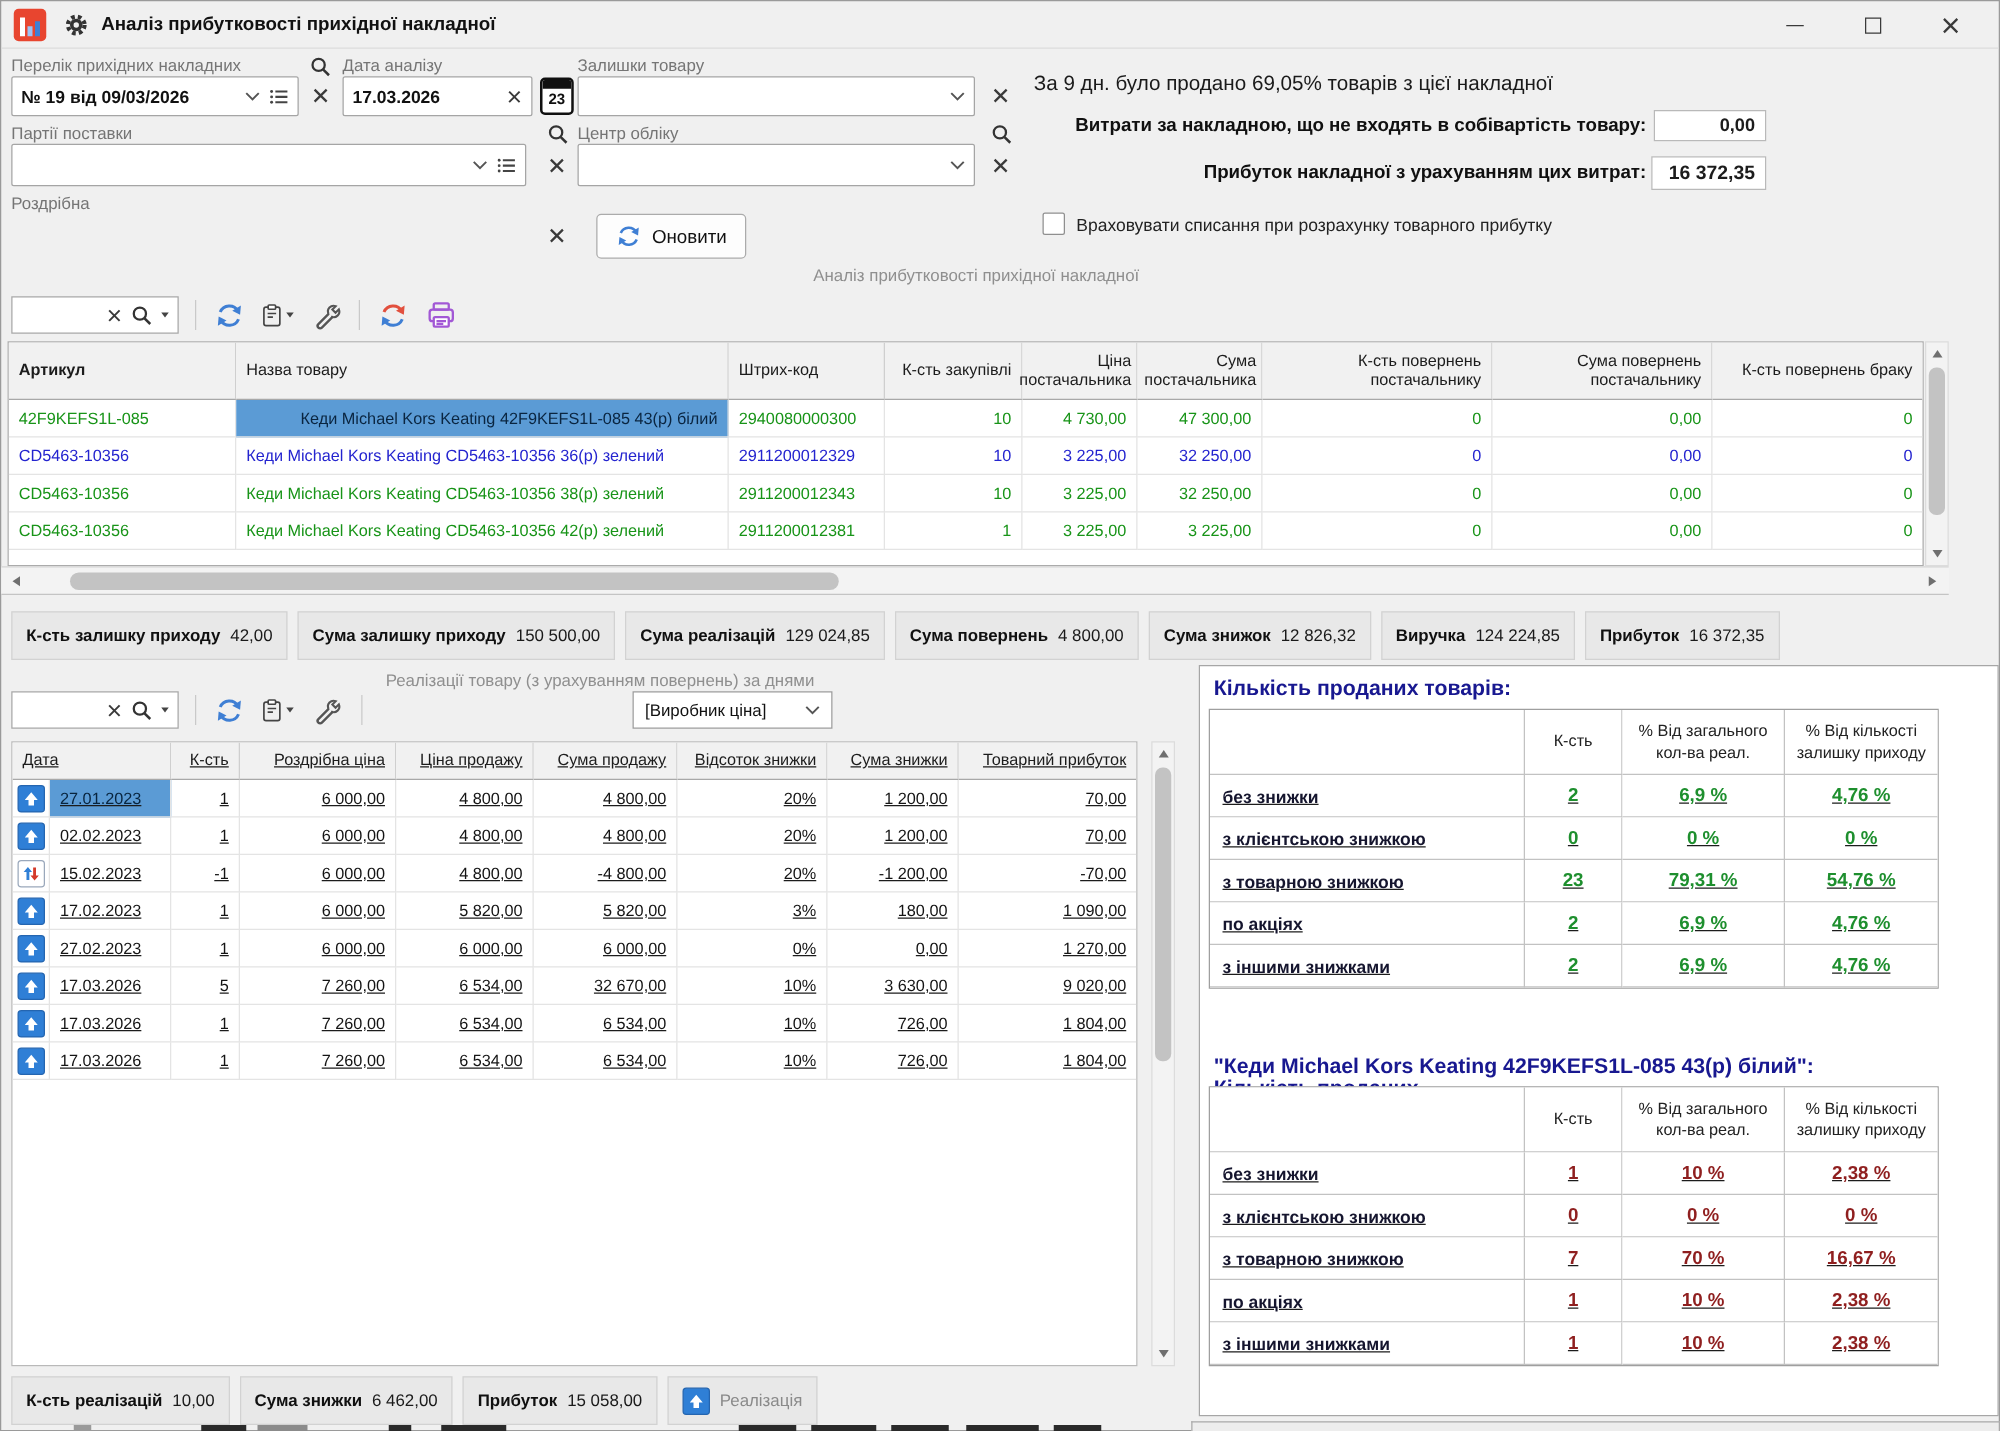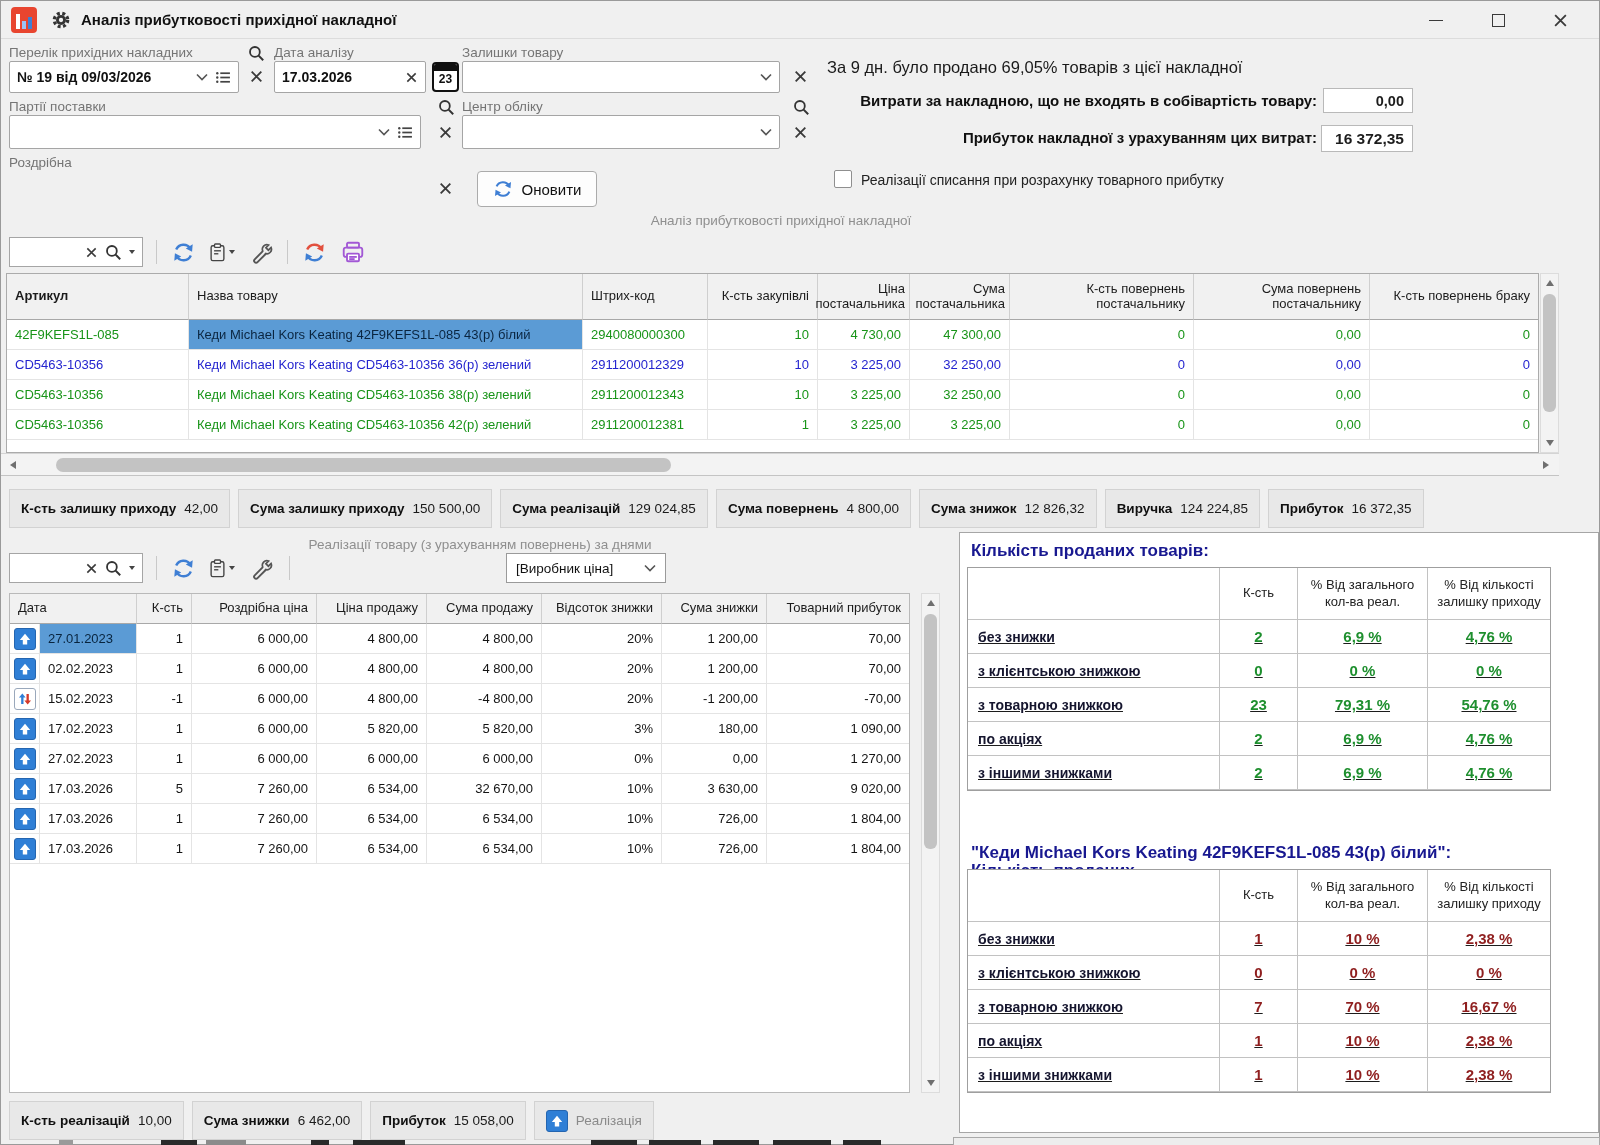--- a/index.html
+++ b/index.html
@@ -69,21 +69,21 @@
   .grid1 { position:absolute; left:5px; top:272px; width:1533px; height:180px; background:#fff; border:1px solid #ababab; overflow:hidden; }
   .g1head, .t1row { display:grid; grid-template-columns:182px 394px 125px 110px 92px 100px 184px 176px 1fr; }
   .h { display:flex; align-items:center; padding:0 8px; font-size:13px; color:#1c1c1c; background:#f1f1f1; border-right:1px solid #cfcfcf; border-bottom:1px solid #a8a8a8; height:46px; line-height:1.15; }
   .h.num { justify-content:flex-end; text-align:right; }
   .h.bold { font-weight:bold; }
   .t1row { height:30px; }
   .t1row .c { padding:0 8px; line-height:29px; font-size:13px; border-right:1px solid #e4e4e4; border-bottom:1px solid #e4e4e4; overflow:hidden; white-space:nowrap; }
   .t1row .num { text-align:right; }
   .t1row.color-green .c { color:#189418; }
   .t1row.color-blue  .c { color:#2424cf; }
-  .t1row.selected .cname { background:#5b9bd5; color:#0a2540; }
+  .t1row.selected .cname { background:#5b9bd5; color:#0a2540;text-align:right; }
 
   
   .vscroll { position:absolute; width:19px; background:#f3f3f3; border:1px solid #dcdcdc; }
   .vthumb { position:absolute; left:2px; width:13px; background:#c3c3c3; border-radius:6px; }
   .sarrow { position:absolute; left:0; width:17px; height:16px; display:flex; align-items:center; justify-content:center; }
   .tri-up   { width:0; height:0; border-left:4.5px solid transparent; border-right:4.5px solid transparent; border-bottom:6px solid #6f6f6f; }
   .tri-down { width:0; height:0; border-left:4.5px solid transparent; border-right:4.5px solid transparent; border-top:6px solid #6f6f6f; }
   .tri-left { width:0; height:0; border-top:4.5px solid transparent; border-bottom:4.5px solid transparent; border-right:6px solid #6f6f6f; }
   .tri-right{ width:0; height:0; border-top:4.5px solid transparent; border-bottom:4.5px solid transparent; border-left:6px solid #6f6f6f; }
   .hscroll1 { position:absolute; left:0; top:452px; width:1558px; height:23px; background:#f3f3f3; border-top:1px solid #d4d4d4; border-bottom:1px solid #c4c4c4; }
@@ -91,21 +91,21 @@
 
   
   .statusbar { position:absolute; display:flex; gap:8px; align-items:center; }
   .seg { background:#e8e8e8; border:1px solid #d2d2d2; padding:0 11px; height:39px; display:inline-flex; align-items:center; gap:8px; font-size:13.5px; white-space:nowrap; }
   .seg .seg-l { font-weight:bold; color:#101010; }
   .seg .seg-v { color:#1a1a1a; }
   .seg.legend .seg-v { color:#8a8a8a; }
 
   
   .grid2 { position:absolute; left:8px; top:592px; width:901px; height:500px; background:#fff; border:1px solid #b9b9b9; overflow:hidden; }
-  .g2head, .t2row { display:grid; grid-template-columns:30px 97px 55px 125px 110px 115px 120px 105px 1fr; }
+  .g2head, .t2row { display:grid; grid-template-columns:30px 97px 55px 125px 110px 115px 120px 105px 1fr;text-decoration:underline; }
   .g2head .h { height:30px; }
   .g2head .hdate { grid-column:1 / 3; }
   .t2row { height:30px; }
   .t2row .c { padding:0 8px; line-height:29px; font-size:13px; border-right:1px solid #e4e4e4; border-bottom:1px solid #e4e4e4; overflow:hidden; white-space:nowrap; color:#141414; }
   .t2row .num { text-align:right; }
   .t2row .cicon { padding:0; display:flex; align-items:center; justify-content:center; }
   .t2row.selected .cdate { background:#5b9bd5; color:#08243e; }
   .upbox { width:22px; height:22px; background:#2f7fd6; border:1px solid #2465b0; border-radius:3px; display:none; align-items:center; justify-content:center; }
   .upbox svg { width:14px; height:14px; }
   .udbox { width:22px; height:22px; background:#fff; border:1px solid #9aa8bb; border-radius:3px; display:none; align-items:center; justify-content:center; }
@@ -283,21 +283,21 @@
       </svg>
     <span>Оновити</span>
   </div>
 
   <span class="sold-info">За 9 дн. було продано 69,05% товарів з цієї накладної</span>
   <span class="sumlabel" style="left:826px;top:91px">Витрати за накладною, що не входять в собівартість товару:</span>
   <span class="numfield" style="left:1322px;top:87px;width:90px;height:25px;font-size:14.5px">0,00</span>
   <span class="sumlabel" style="left:826px;top:128px">Прибуток накладної з урахуванням цих витрат:</span>
   <span class="numfield" style="left:1320px;top:124px;width:92px;height:27px;font-size:15.5px">16 372,35</span>
   <span class="chk"></span>
-  <span class="chklabel">Реалізації списання при розрахунку товарного прибутку</span>
+  <span class="chklabel">Враховувати списання при розрахунку товарного прибутку</span>
 
   <div class="section-caption" style="top:212px">Аналіз прибутковості прихідної накладної</div>
 
   <div class="toolbar" style="left:8px;top:236px">
     <div class="searchbox">
       <svg class="xico" style="width:13px;height:13px" viewBox="0 0 14 14">
           <path d="M2.5 2.5l9 9M11.5 2.5l-9 9"></path>
         </svg>
       <svg class="magico" viewBox="0 0 16 16">
           <circle cx="6.5" cy="6.5" r="4.6" fill="none" stroke="#333" stroke-width="1.7"></circle>

